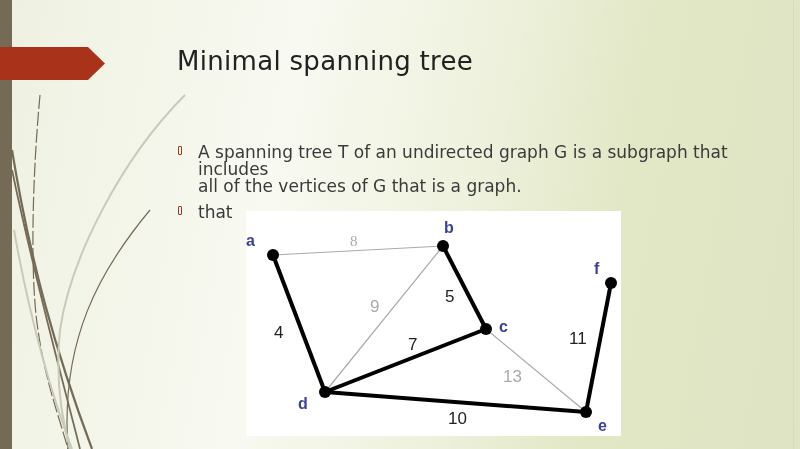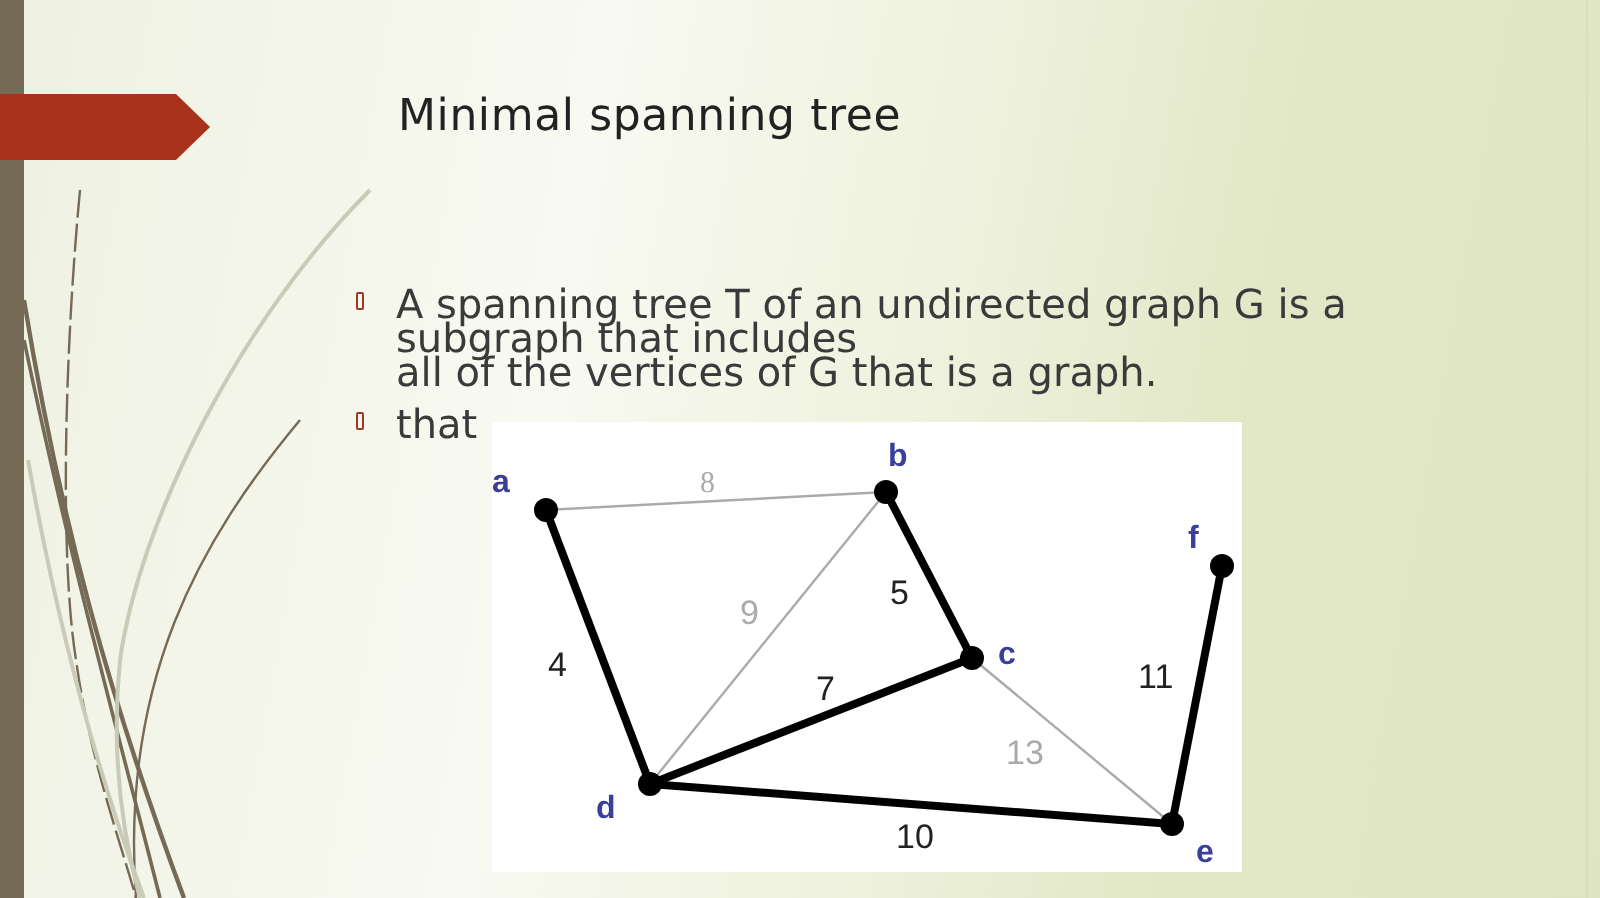--- a/index.html
+++ b/index.html
@@ -9,25 +9,25 @@
     background: linear-gradient(100deg, #eef1e1 0%, #f8f9f1 35%, #eef1dc 58%, #e2e7c6 75%, #dfe5c4 100%);
   }
   .left-bar { position: absolute; left: 0; top: 0; width: 12px; height: 449px; background: #756a55; }
   .right-edge { position: absolute; right: 6px; top: 0; width: 1px; height: 449px; background: #d7ddbc; }
   .arrow {
     position: absolute; left: 0; top: 47px; width: 105px; height: 33px; background: #a8321a;
     clip-path: polygon(0 0, 88px 0, 105px 50%, 88px 100%, 0 100%);
   }
   .curves { position: absolute; left: 0; top: 0; }
   .title {
-    position: absolute; left: 177px; top: 46px; font-size: 22px; color: #222;
-    letter-spacing: 0.3px; white-space: nowrap; margin-left: 22px;
+    position: absolute; left: 177px; top: 46px; font-size: 26px; color: #222;
+    letter-spacing: 0.3px; white-space: nowrap;
   }
   .bullets { position: absolute; left: 178px; top: 144px; width: 560px; }
-  .bullet { position: relative; padding-left: 20px; font-size: 20px; line-height: 17px; color: #3a3a3a; margin-bottom: 9px; }
+  .bullet { position: relative; padding-left: 20px; font-size: 17px; line-height: 17px; color: #3a3a3a; margin-bottom: 9px; }
   .bullet-glyph {
     position: absolute; left: 0; top: 2px; width: 4px; height: 9px;
     border: 1px solid #9a3a20; border-radius: 1px; box-sizing: border-box;
   }
   .graph-box { position: absolute; left: 246px; top: 211px; width: 375px; height: 225px; background: #fff; }
   .graph-box svg { position: absolute; left: 0; top: 0; }
   .node-label { font-family: "Liberation Sans", sans-serif; font-weight: bold; font-size: 16px; fill: #3b3f9a; }
   .w-bold { font-family: "Liberation Sans", sans-serif; font-size: 17px; fill: #222; }
   .w-thin { font-family: "Liberation Sans", sans-serif; font-size: 17px; fill: #aaa; }
   .w-serif { font-family: "Liberation Serif", serif; font-size: 15px; fill: #aaa; }

